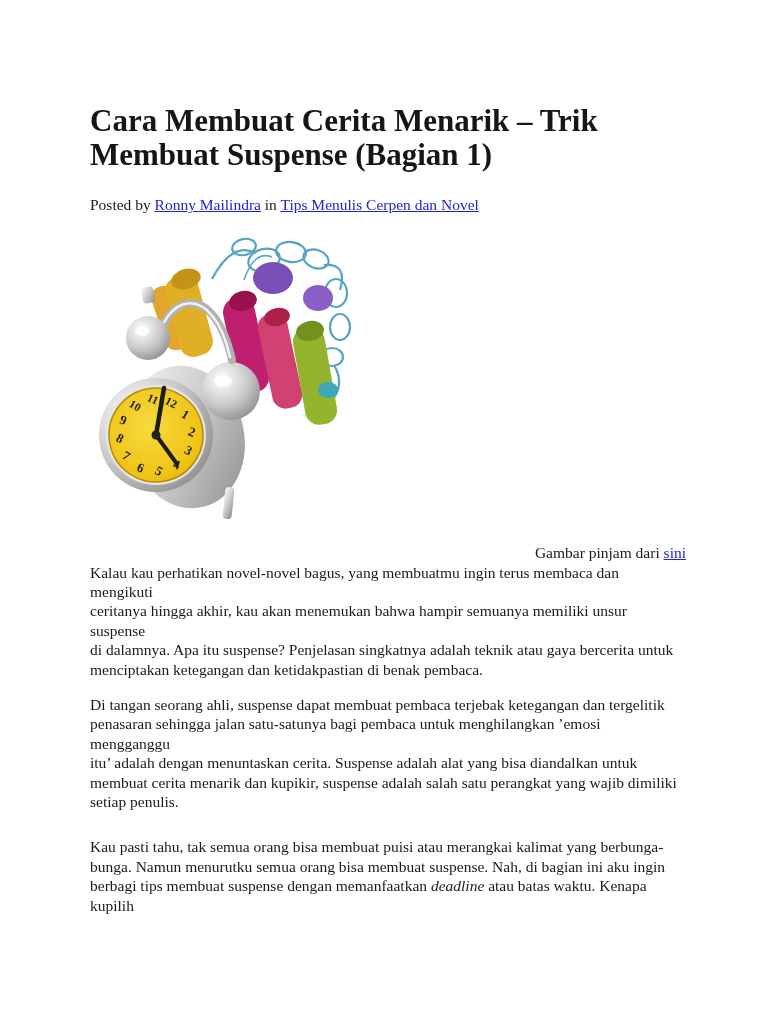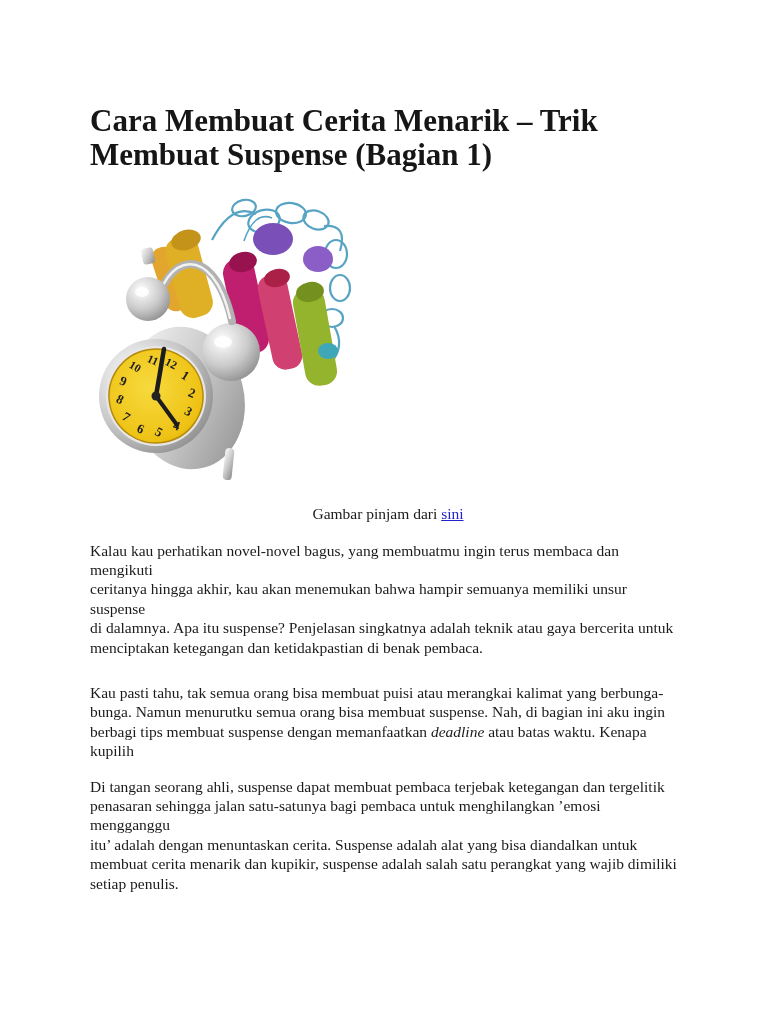--- a/index.html
+++ b/index.html
@@ -10,33 +10,34 @@
   .page{box-sizing:border-box;width:768px;height:1024px;padding:104px 78px 20px 90px;}
   h1.post-title{
     font-size:31px;line-height:1.1;font-weight:bold;margin:0 0 24px 0;
     white-space:pre-line;color:#161616;
   }
   .byline{font-size:15.5px;margin:0 0 21px 0;}
   a{color:#2323cc;text-decoration:underline;cursor:pointer;}
   h2.subheading{font-size:16.5px;font-weight:bold;margin:0 0 14px 0;color:#161616;}
   figure.hero{margin:0 0 12px 4px;padding:0;width:258px;height:296px;}
   p.caption{font-size:15.5px;line-height:19.4px;margin:0 0 18px 0;}
-  p.credit{font-size:15.5px;line-height:19.4px;margin:0 0 17px 0;text-align:center;width:596px;}
+  p.credit{font-size:15.5px;line-height:19.4px;margin:0 0 0 0;text-align:right;width:596px;}
   p.body-par{font-size:15.5px;line-height:19.4px;margin:0 12px 16px 0;white-space:pre-line;max-width:600px;}
   p.body-par.extra-gap{margin-top:26px;}
   .it{font-style:italic;}
 </style>
 </head>
 <body>
 
 <div class="page">
 
   <h1 class="post-title">Cara Membuat Cerita Menarik – Trik
 Membuat Suspense (Bagian 1)</h1>
 
+  <p class="byline"><span>Posted by</span> <a>Ronny Mailindra</a> <span>in</span> <a>Tips Menulis Cerpen dan Novel</a></p>
 
 
   <figure class="hero">
     <svg width="258" height="296" viewBox="0 0 258 296">
       <defs>
         <linearGradient id="silv" x1="0" y1="0" x2="1" y2="1">
           <stop offset="0" stop-color="#fbfbfb"></stop>
             <stop offset="0.45" stop-color="#cfcfcf"></stop>
             <stop offset="1" stop-color="#8c8c8c"></stop>
         </linearGradient>
@@ -118,23 +119,23 @@
   </figure>
 
 
   <p class="credit"><span>Gambar pinjam dari</span> <a>sini</a></p>
 
   <p class="body-par">Kalau kau perhatikan novel-novel bagus, yang membuatmu ingin terus membaca dan mengikuti
 ceritanya hingga akhir, kau akan menemukan bahwa hampir semuanya memiliki unsur suspense
 di dalamnya. Apa itu suspense? Penjelasan singkatnya adalah teknik atau gaya bercerita untuk
 menciptakan ketegangan dan ketidakpastian di benak pembaca.</p>
 
-  <p class="body-par extra-gap"><span>Kau pasti tahu, tak semua orang bisa membuat puisi atau merangkai kalimat yang berbunga-
-bunga. Namun menurutku semua orang bisa membuat suspense. Nah, di bagian ini aku ingin
-berbagi tips membuat suspense dengan memanfaatkan </span><span class="it">deadline</span><span> atau batas waktu. Kenapa kupilih</span></p>
-
   <p class="body-par">Di tangan seorang ahli, suspense dapat membuat pembaca terjebak ketegangan dan tergelitik
 penasaran sehingga jalan satu-satunya bagi pembaca untuk menghilangkan ’emosi mengganggu
 itu’ adalah dengan menuntaskan cerita. Suspense adalah alat yang bisa diandalkan untuk
 membuat cerita menarik dan kupikir, suspense adalah salah satu perangkat yang wajib dimiliki
 setiap penulis.</p>
 
+  <p class="body-par extra-gap"><span>Kau pasti tahu, tak semua orang bisa membuat puisi atau merangkai kalimat yang berbunga-
+bunga. Namun menurutku semua orang bisa membuat suspense. Nah, di bagian ini aku ingin
+berbagi tips membuat suspense dengan memanfaatkan </span><span class="it">deadline</span><span> atau batas waktu. Kenapa kupilih</span></p>
+
 </div>
 
 </body></html>

